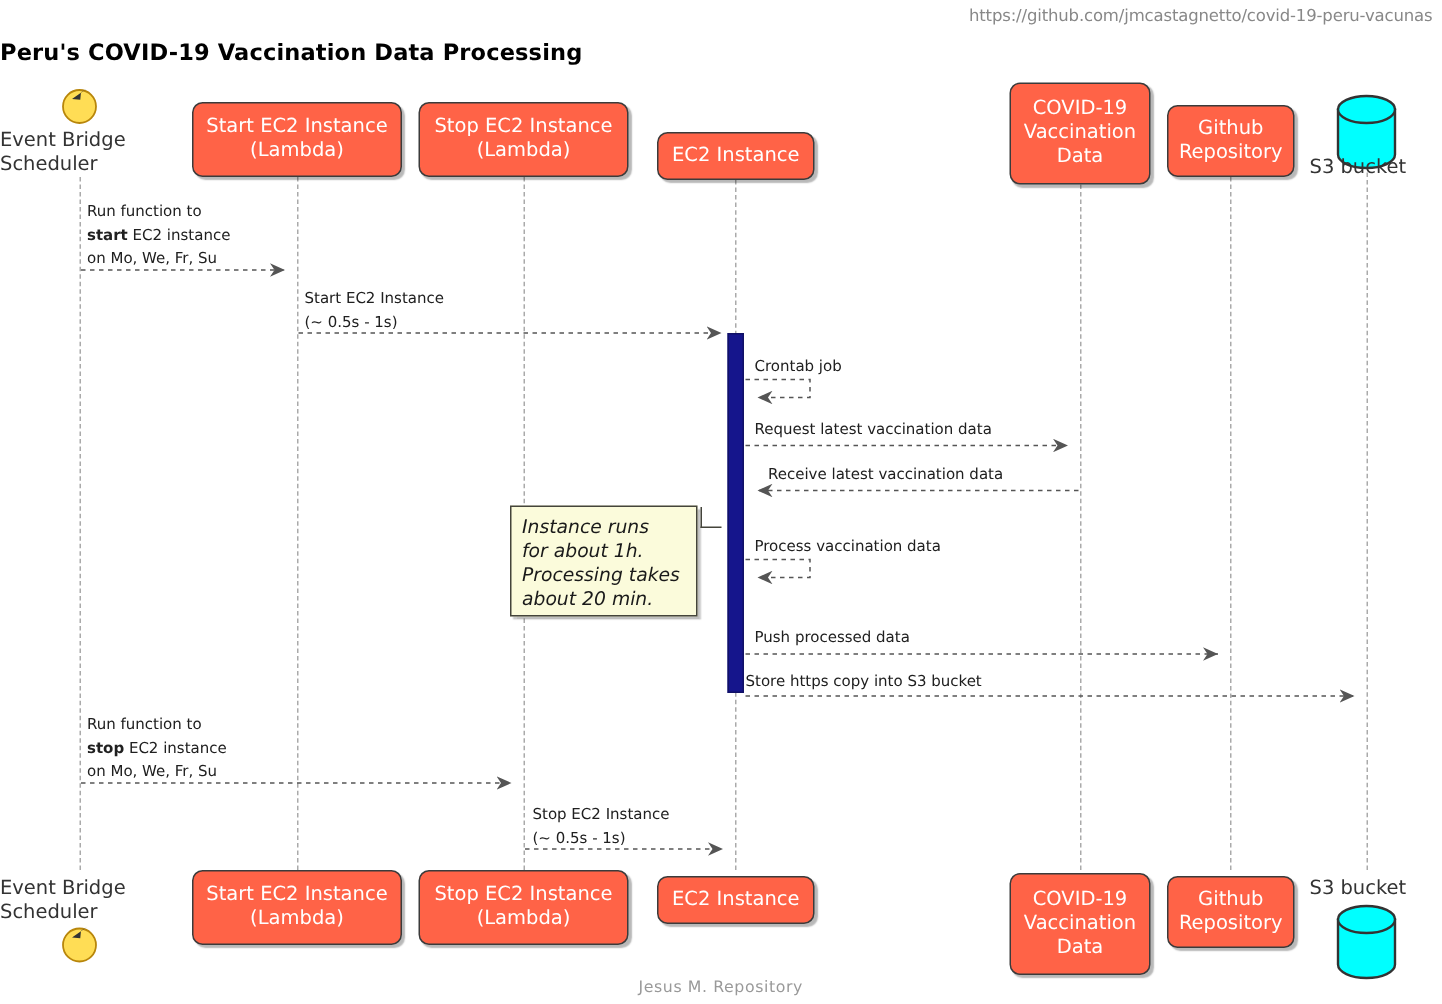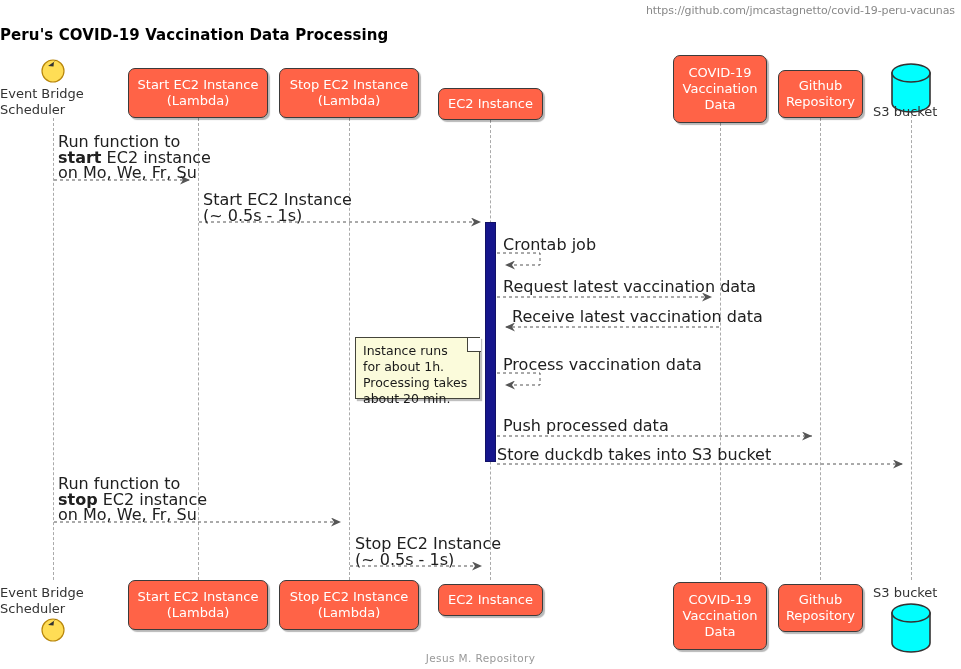--- a/index.html
+++ b/index.html
@@ -109,21 +109,21 @@
   .activation {
     position: absolute;
     background: #15158C;
     border: 1px solid #111166;
     box-sizing: border-box;
   }
 
   
   .msg-label {
     position: absolute;
-    font-size: 16px;
+    font-size: 10px;
     line-height: 15.5px;
     color: #202020;
     white-space: pre-line;
   }
   .msg-label b { font-weight: bold; }
 
   
   #arrows {
     position: absolute;
     left: 0;
@@ -271,30 +271,30 @@
   <div class="msg-label" style="left:503px; top:237px;">Crontab job</div>
 
   <div class="msg-label" style="left:512px; top:309px;">Receive latest vaccination data</div>
 
   <div class="msg-label" style="left:503px; top:279px;">Request latest vaccination data</div>
 
   <div class="msg-label" style="left:503px; top:357px;">Process vaccination data</div>
 
   <div class="msg-label" style="left:503px; top:418px;text-align:center;">Push processed data</div>
 
-  <div class="msg-label" style="left:497px; top:447px;">Store duckdb takes into S3 bucket</div>
+  <div class="msg-label" style="left:497px; top:447px;">Store https copy into S3 bucket</div>
 
   <div class="msg-label" style="left:58px; top:476px;"><span>Run function to
 </span><b>stop</b><span> EC2 instance
 on Mo, We, Fr, Su</span></div>
 
   <div class="msg-label" style="left:355px; top:536px;">Stop EC2 Instance
 (~ 0.5s - 1s)</div>
 
-  <div class="note" style="left:355px; top:337px; width:125px; height:62px;">Instance runs
+  <div class="note" style="left:340px; top:337px; width:125px; height:74px;font-style:italic;">Instance runs
 for about 1h.
 Processing takes
 about 20 min.</div>
   <div class="note-fold" style="left:467px; top:338px;"></div>
 
   <div class="footer">Jesus M. Repository</div>
 
 </div>
 
 </body></html>

